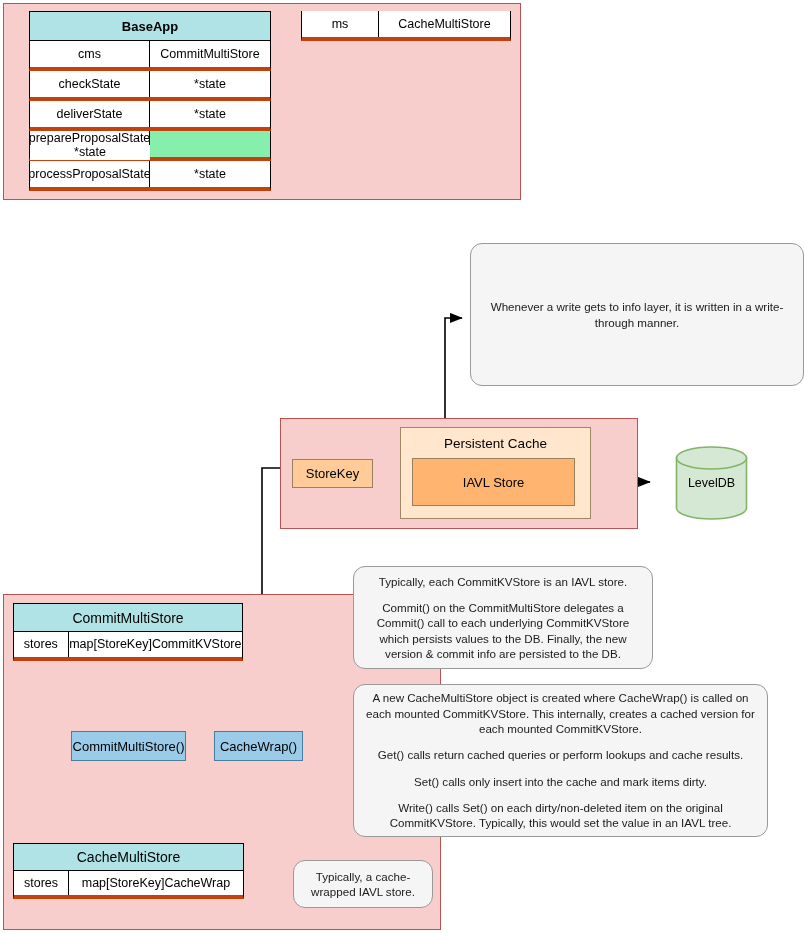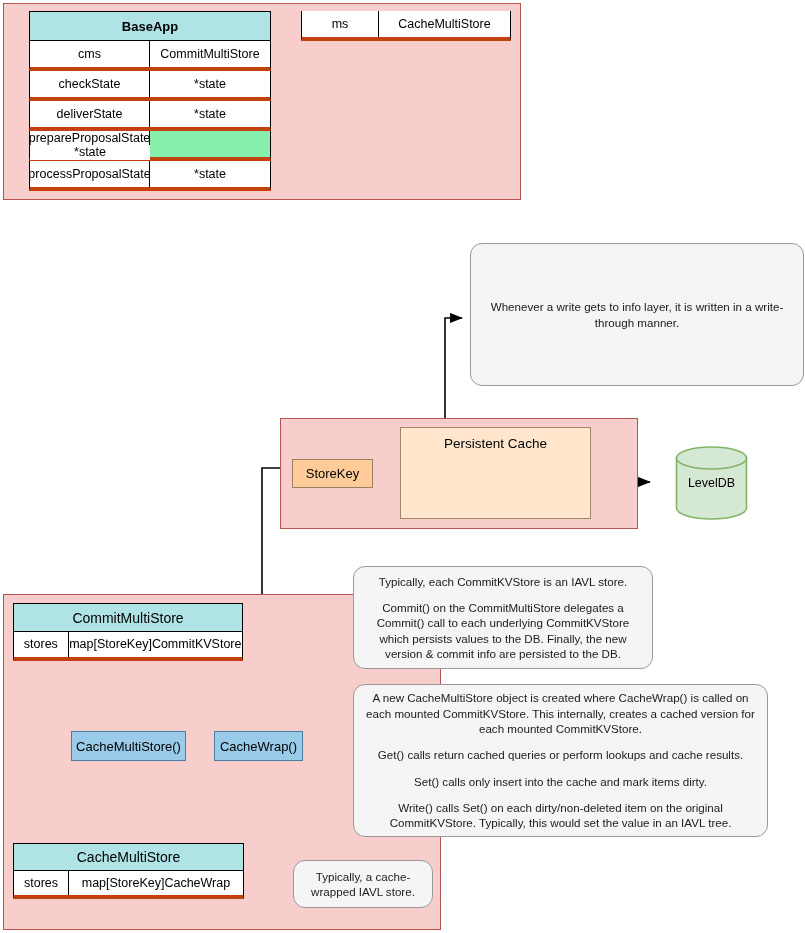--- a/index.html
+++ b/index.html
@@ -216,41 +216,44 @@
   <div class="abs group" style="left:280px; top:418px; width:358px; height:111px;"></div>
 
   <div class="abs box box-orange" style="left:292px; top:459px; width:81px; height:29px;">
     <span>StoreKey</span>
   </div>
 
   <div class="abs box-cache-outer" style="left:400px; top:427px; width:191px; height:92px;">
     <div class="cache-title">Persistent Cache</div>
   </div>
 
+  <div class="abs box box-orange-strong" style="left:412px; top:458px; width:163px; height:48px;">
+    <span>IAVL Store</span>
+  </div>
 
   <div class="cyl" style="left:655px; top:446px; width:73px; height:74px;margin-left:20px;">
     <svg width="73" height="74" viewBox="0 0 73 74">
       <path d="M1.5,12 L1.5,62 a35,11 0 0 0 70,0 L71.5,12 z" fill="#d5e8d4" stroke="#82b366" stroke-width="1.6"></path>
       <ellipse cx="36.5" cy="12" rx="35" ry="11" fill="#d5e8d4" stroke="#82b366" stroke-width="1.6"></ellipse>
     </svg>
     <div class="cyl-label">LevelDB</div>
   </div>
 
   <div class="abs group" style="left:3px; top:594px; width:438px; height:336px;"></div>
 
   <div class="tbl" style="left:13px; top:603px; width:230px;">
     <div class="thead" style="height:29px; font-weight:normal; font-size:14px;">CommitMultiStore</div>
     <div class="trow" style="height:29px;">
       <div class="tcell left-cell" style="width:24%;">stores</div>
       <div class="tcell" style="width:76%;">map[StoreKey]CommitKVStore</div>
     </div>
   </div>
 
   <div class="abs box box-blue" style="left:71px; top:731px; width:115px; height:30px;">
-    <span>CacheMultiStore()</span>
+    <span>CommitMultiStore()</span>
   </div>
 
   <div class="abs box box-blue" style="left:214px; top:731px; width:89px; height:30px;">
     <span>CacheWrap()</span>
   </div>
 
   <div class="tbl" style="left:13px; top:843px; width:231px;">
     <div class="thead" style="height:28px; font-weight:normal; font-size:14px;">CacheMultiStore</div>
     <div class="trow" style="height:28px;">
       <div class="tcell left-cell" style="width:24%;">stores</div>

